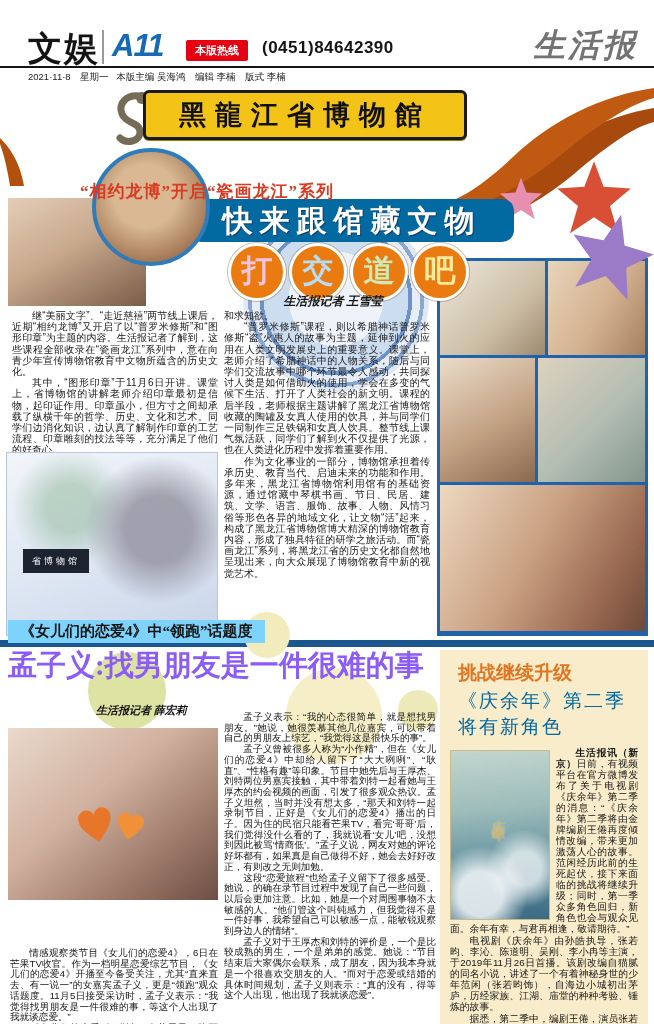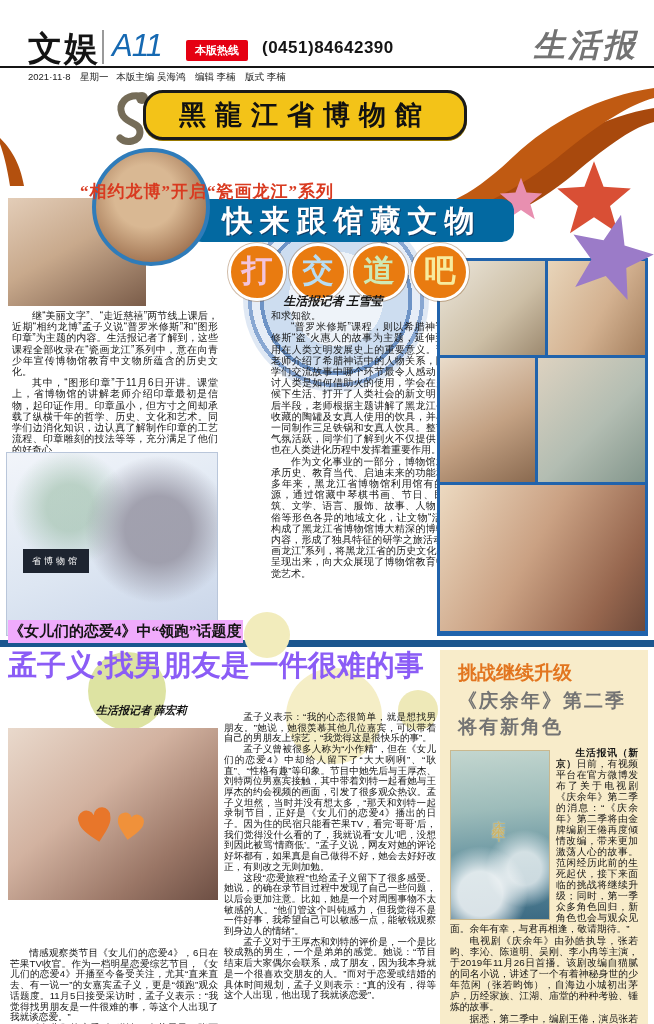--- a/index.html
+++ b/index.html
@@ -5,35 +5,35 @@
   html,body { margin:0; padding:0; }
   body {
     width:654px; height:1024px; position:relative; overflow:hidden;
     background:#ffffff; font-family:"Liberation Sans",sans-serif; color:#141414;
   }
   .abs { position:absolute; }
 
   
   .sec-title { left:28px; top:26px; font-family:"Liberation Serif",serif; font-weight:bold; font-size:34px; letter-spacing:2px; }
   .hdr-vline { left:102px; top:30px; width:2px; height:34px; background:#9a9a9a; }
-  .page-no { left:112px; top:28px; font-size:31px; font-weight:normal; font-style:italic; color:#1669b2; letter-spacing:-1px; }
+  .page-no { left:112px; top:28px; font-size:31px; font-weight:bold; font-style:italic; color:#1669b2; letter-spacing:-1px; }
   .hotline-badge { left:186px; top:40px; background:#e50012; color:#fff; font-size:11px; font-weight:bold; padding:3px 9px; border-radius:2px; }
   .hotline-num { left:262px; top:38px; font-size:17px; font-weight:bold; letter-spacing:0.5px; }
   .masthead { right:16px; top:24px; font-family:"Liberation Serif",serif; font-weight:bold; font-style:italic; font-size:32px; color:#737373; letter-spacing:3px; }
   .hdr-rule { left:0; top:66px; width:654px; height:2px; background:#151515; }
   .dateline { left:28px; top:71px; font-size:9.5px; color:#222; }
   .dateline span+span { margin-left:5px; }
 
   
   .roof-right { right:0; top:82px; width:200px; height:150px; }
   .roof-left { left:0; top:138px; width:34px; height:48px; }
   .dragon { left:110px; top:90px; width:46px; height:62px; }
   .banner {
     left:143px; top:90px; width:318px; height:44px; background:#f3c318;
-    border:3px solid #1a1a1a; border-radius:20px; display:flex; align-items:center; justify-content:center;
+    border:3px solid #1a1a1a; border-radius:6px; display:flex; align-items:center; justify-content:center;
     font-family:"Liberation Serif",serif; font-weight:bold; font-size:27px; letter-spacing:9px; color:#111;
     box-shadow:0 1px 0 #9a7a00;
   }
   .kicker1 { left:80px; top:180px; width:460px; text-align:left; font-family:"Liberation Serif",serif; font-weight:bold; font-size:17px; color:#d93a20; letter-spacing:1px; z-index:3; }
   .plate { left:243px; top:206px; width:186px; height:186px; border-radius:50%; z-index:0;
     background:radial-gradient(circle at 50% 50%, #eef3f9 0 36%, #cdddf0 36% 55%, #6d93c6 55% 58%, #e6edf7 58% 64%, #88a7d2 64% 67%, #dfe8f4 67% 78%, #5c85bd 78% 82%, #eef3f9 82% 100%);
   }
   .title-bar {
     left:190px; top:199px; width:324px; height:43px; background:#0369a1; border-radius:12px;
     color:#fff; font-weight:bold; font-size:30px; letter-spacing:7px; text-align:center; line-height:43px; z-index:2;
@@ -58,21 +58,21 @@
   
   .star-pink { left:498px; top:176px; width:46px; height:46px; z-index:1; }
   .star-red { left:552px; top:158px; width:84px; height:80px; z-index:1; }
   .star-purple { left:566px; top:210px; width:90px; height:90px; transform:rotate(14deg); z-index:1; }
 
   
   .news-txt { font-size:10px; line-height:11.2px; text-align:justify; color:#161616; }
   .news-txt p { margin:0; text-indent:2em; }
   .news-txt p.cont { text-indent:0; }
   .mcol1 { left:12px; top:310px; width:206px; }
-  .mcol2 { left:224px; top:310px; width:206px;margin-left:47px; }
+  .mcol2 { left:224px; top:310px; width:206px; }
 
   .museum-photo { left:6px; top:452px; width:210px; height:182px; border:1px solid #b9c6da;
     background:
       radial-gradient(circle at 72% 42%, rgba(150,148,162,.85) 0 18%, rgba(150,148,162,0) 40%),
       radial-gradient(circle at 30% 30%, rgba(140,180,150,.5) 0 12%, rgba(140,180,150,0) 30%),
       linear-gradient(160deg,#f2f5fa 0%, #dde6f2 55%, #c8d4e8 100%);
   }
   .museum-sign { position:absolute; left:16px; top:96px; width:66px; height:24px; background:#1d2430; color:#fff;
     font-size:9px; letter-spacing:3px; text-align:center; line-height:24px; font-family:"Liberation Serif",serif; }
 
@@ -89,37 +89,37 @@
 
   .divider { left:0; top:640px; width:654px; height:7px; background:#1b568f; }
 
   
   .deco-circle { border-radius:50%; z-index:0; }
   .dc1 { left:244px; top:612px; width:46px; height:46px; background:#f2ecbc; }
   .dc2 { left:88px; top:652px; width:78px; height:78px; background:#dde3a2; }
   .dc3 { left:286px; top:668px; width:96px; height:96px; background:#f5eec6; }
   .dc4 { left:398px; top:690px; width:40px; height:40px; background:#eee9b8; }
 
-  .kicker2 { left:8px; top:620px; background:#f0abfc; font-family:"Liberation Serif",serif; font-weight:600; font-size:15px; padding:2px 1px; z-index:2; }
+  .kicker2 { left:8px; top:620px; background:#7dd3fc; font-family:"Liberation Serif",serif; font-weight:600; font-size:15px; padding:2px 12px; z-index:2; }
   .headline2 { left:8px; top:646px; width:436px; font-family:"Liberation Serif",serif; font-weight:bold; font-size:29px; color:#8b5cf6; white-space:nowrap; z-index:2; }
   .byline2 { left:96px; top:703px; font-family:"Liberation Serif",serif; font-style:italic; font-weight:bold; font-size:11px; z-index:2; }
 
   .woman-photo { left:8px; top:728px; width:210px; height:172px; z-index:1;
     background:linear-gradient(140deg,#e9d9cc 0%, #d2b2a0 40%, #9a7666 75%, #6d4f44 100%); }
   .woman-photo svg { position:absolute; left:70px; top:78px; }
 
   .body-txt { font-size:9.6px; line-height:10.7px; text-align:justify; color:#141414; z-index:2; }
   .body-txt p { margin:0; text-indent:2em; }
   .bcolA { left:10px; top:904px; width:208px;margin-top:44px; }
   .bcolB { left:224px; top:712px; width:212px; }
 
   
   .panel { left:440px; top:650px; width:208px; height:374px; background:#f8ecca; box-sizing:border-box; padding:8px 10px; }
   .kicker3 { font-family:"Liberation Serif",serif; font-weight:bold; font-size:19px; color:#e2751f; margin:2px 0 2px 8px; }
-  .headline3 { font-family:"Liberation Serif",serif; font-weight:bold; font-size:19px; line-height:1.35; letter-spacing:2px; color:#737373; margin-left:8px; margin-bottom:8px; }
+  .headline3 { font-family:"Liberation Serif",serif; font-weight:normal; font-size:19px; line-height:1.35; letter-spacing:2px; color:#0369a1; margin-left:8px; margin-bottom:8px; }
   .poster { float:left; width:98px; height:168px; margin:3px 6px 3px 0; position:relative;
     background:
       radial-gradient(circle at 30% 85%, rgba(255,255,255,.8) 0 14%, rgba(255,255,255,0) 30%),
       radial-gradient(circle at 75% 70%, rgba(255,255,255,.7) 0 12%, rgba(255,255,255,0) 28%),
       linear-gradient(175deg,#c3d6cf 0%, #9dbcba 35%, #5e8d9c 70%, #3c6a83 100%);
     border:1px solid #c9b88e; }
   .poster-title { position:absolute; left:42px; top:58px; writing-mode:vertical-rl; font-family:"Liberation Serif",serif; font-size:14px; color:#cdb468; letter-spacing:4px; text-shadow:0 0 2px rgba(255,255,255,.5); }
   .panel .body-txt { font-size:9.8px; line-height:11px; }
   .panel .body-txt p { margin:0 0 1px 0; }
 </style>
@@ -169,21 +169,21 @@
   <path d="M25 2 L31 18 L48 19 L35 30 L40 47 L25 37 L10 47 L15 30 L2 19 L19 18 Z" fill="#e88fb0"></path>
 </svg>
 <svg class="abs star-red" viewBox="0 0 50 50">
   <path d="M25 2 L31 18 L48 19 L35 30 L40 47 L25 37 L10 47 L15 30 L2 19 L19 18 Z" fill="#d94f35"></path>
 </svg>
 <svg class="abs star-purple" viewBox="0 0 50 50">
   <path d="M25 2 L31 18 L48 19 L35 30 L40 47 L25 37 L10 47 L15 30 L2 19 L19 18 Z" fill="#9b7bc8"></path>
 </svg>
 
 <div class="abs news-txt mcol1">
-  <p>继“美丽文字”、“走近慈禧”两节线上课后，近期“相约龙博”孟子义说“普罗米修斯”和“图形印章”为主题的内容。生活报记者了解到，这些课程全部收录在“瓷画龙江”系列中，意在向青少年宣传博物馆教育中文物所蕴含的历史文化。</p>
+  <p>继“美丽文字”、“走近慈禧”两节线上课后，近期“相约龙博”又开启了以“普罗米修斯”和“图形印章”为主题的内容。生活报记者了解到，这些课程全部收录在“瓷画龙江”系列中，意在向青少年宣传博物馆教育中文物所蕴含的历史文化。</p>
   <p>其中，“图形印章”于11月6日开讲。课堂上，省博物馆的讲解老师介绍印章最初是信物，起印证作用。印章虽小，但方寸之间却承载了纵横千年的哲学、历史、文化和艺术。同学们边消化知识，边认真了解制作印章的工艺流程、印章雕刻的技法等等，充分满足了他们的好奇心</p>
 </div>
 <div class="abs news-txt mcol2">
   <p class="cont">和求知欲。</p>
   <p>“普罗米修斯”课程，则以希腊神话普罗米修斯“盗”火惠人的故事为主题，延伸到火的应用在人类文明发展史上的重要意义。课堂上，老师介绍了希腊神话中的人物关系，随后与同学们交流故事中哪个环节最令人感动，共同探讨人类是如何借助火的使用，学会在多变的气候下生活、打开了人类社会的新文明。课程的后半段，老师根据主题讲解了黑龙江省博物馆收藏的陶罐及女真人使用的饮具，并与同学们一同制作三足铁锅和女真人饮具。整节线上课气氛活跃，同学们了解到火不仅提供了光源，也在人类进化历程中发挥着重要作用。</p>
   <p>作为文化事业的一部分，博物馆承担着传承历史、教育当代、启迪未来的功能和作用。多年来，黑龙江省博物馆利用馆有的基础资源，通过馆藏中琴棋书画、节日、民居、建筑、文学、语言、服饰、故事、人物、风情习俗等形色各异的地域文化，让文物“活”起来，构成了黑龙江省博物馆博大精深的博物馆教育内容，形成了独具特征的研学之旅活动。而“瓷画龙江”系列，将黑龙江省的历史文化都自然地呈现出来，向大众展现了博物馆教育中新的视觉艺术。</p>
 </div>
 
 <div class="abs museum-photo">
   <div class="museum-sign">省博物馆</div>

